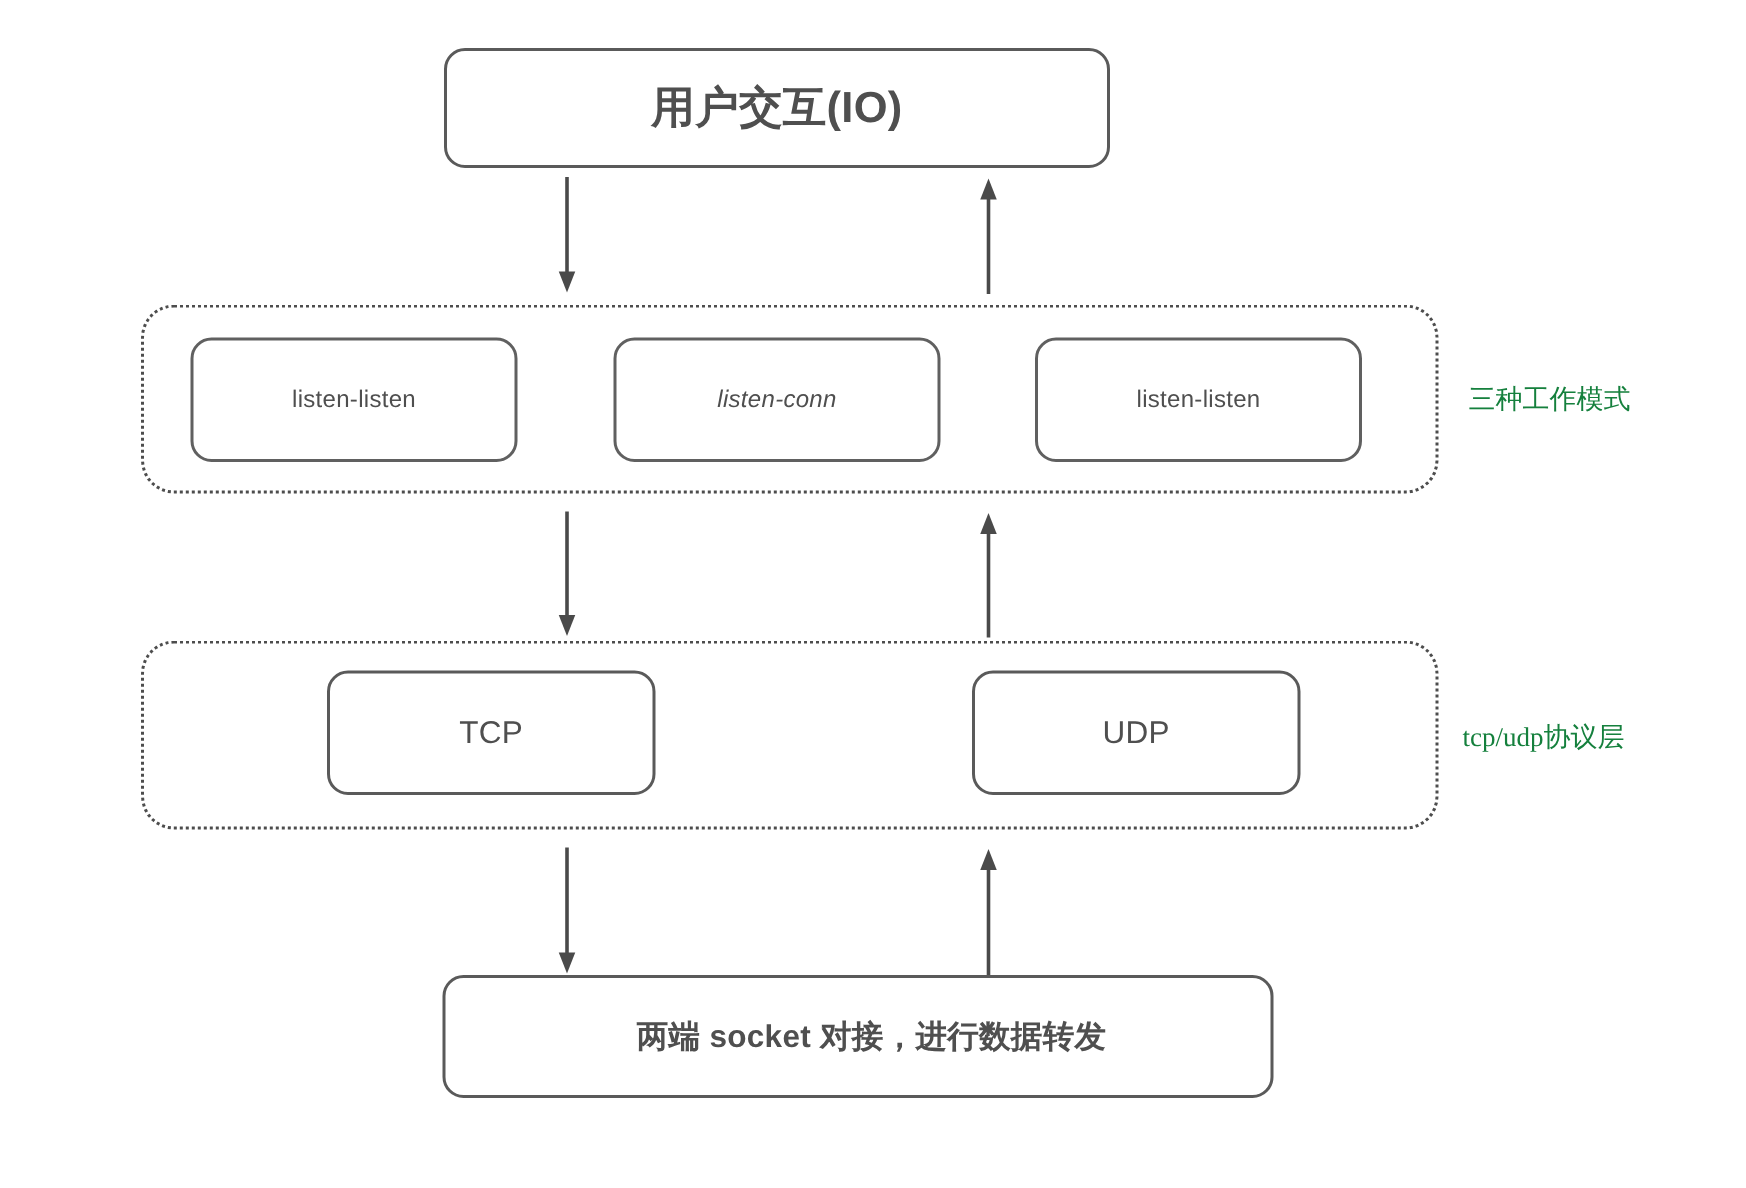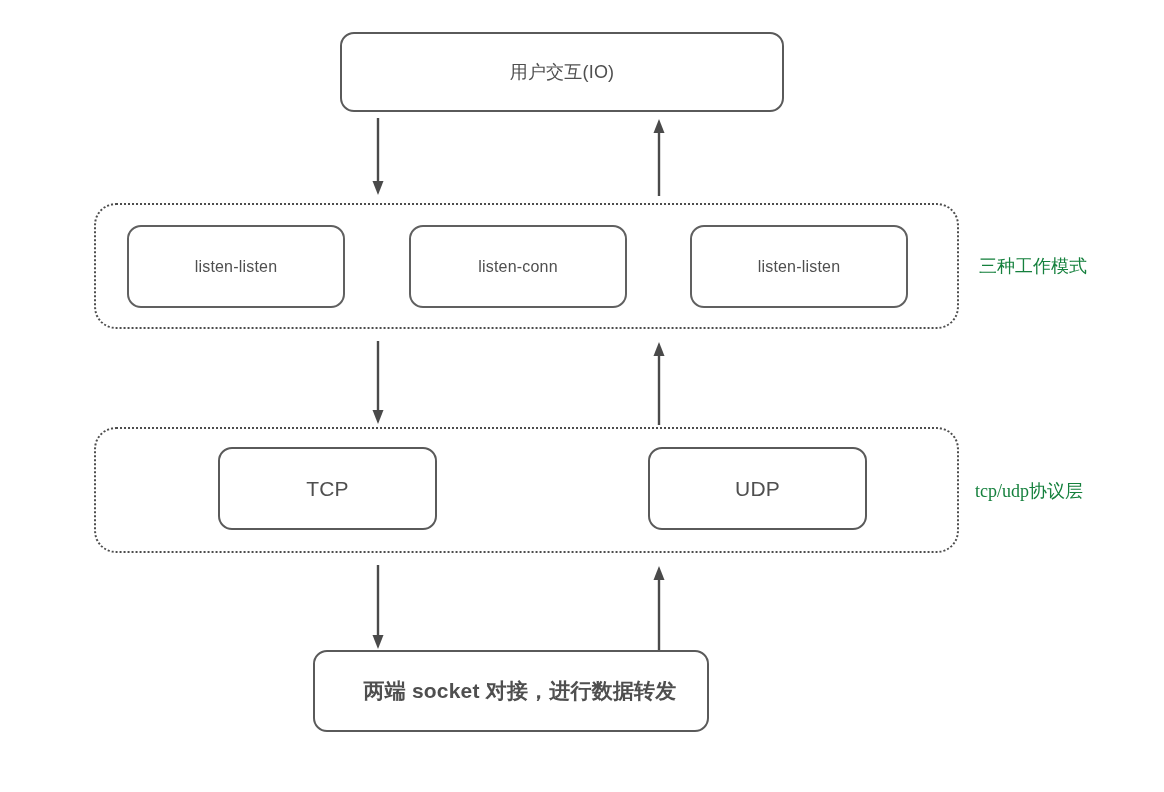--- a/index.html
+++ b/index.html
@@ -56,21 +56,21 @@
     font-family: Liberation Serif, serif;
   }
 
   
   .arrow {
     position: absolute;
   }
   .arrow svg { display: block; overflow: visible; }
 
   
-  .t-top     { font-size: 18px; font-weight: 400; margin-left: 44px; }
+  .t-top     { font-size: 29px; font-weight: 700; }
   .t-mode    { font-size: 16px; font-weight: 500; }
   .t-proto   { font-size: 21px; font-weight: 500; }
   .t-bottom  { font-size: 21px; font-weight: 700; }
   .t-side    { font-size: 18px; }
 </style>
 </head>
 <body>
 
 <div id="canvas">
 
@@ -90,21 +90,21 @@
       <polygon points="10,1 4.5,15 15.5,15" fill="#4a4a4a"></polygon>
     </svg>
   </div>
 
   <div class="group" style="left:94px; top:203px; width:865px; height:126px;"></div>
 
   <div class="node soft t-mode" style="left:127px; top:225px; width:218px; height:83px;">
     <span>listen-listen</span>
   </div>
 
-  <div class="node soft t-mode" style="left:409px; top:225px; width:218px; height:83px;">
+  <div class="node soft t-mode" style="left:409px; top:225px; width:218px; height:83px;font-style:italic;">
     <span>listen-conn</span>
   </div>
 
   <div class="node soft t-mode" style="left:690px; top:225px; width:218px; height:83px;">
     <span>listen-listen</span>
   </div>
 
   <div class="side-label t-side" style="left:979px; top:254px;">三种工作模式</div>
 
   <div class="arrow" style="left:368px; top:341px;">
@@ -138,17 +138,17 @@
       <polygon points="10,84 4.5,70 15.5,70" fill="#4a4a4a"></polygon>
     </svg>
   </div>
   <div class="arrow" style="left:649px; top:565px;">
     <svg width="20" height="85" viewBox="0 0 20 85">
       <line x1="10" y1="85" x2="10" y2="12" stroke="#4a4a4a" stroke-width="2.4"></line>
       <polygon points="10,1 4.5,15 15.5,15" fill="#4a4a4a"></polygon>
     </svg>
   </div>
 
-  <div class="node t-bottom" style="left:313px; top:650px; width:396px; height:82px;padding-left:18px;">
+  <div class="node t-bottom" style="left:295px; top:650px; width:554px; height:82px;padding-left:18px;">
     <span>两端 socket 对接，进行数据转发</span>
   </div>
 
 </div>
 
 </body></html>

